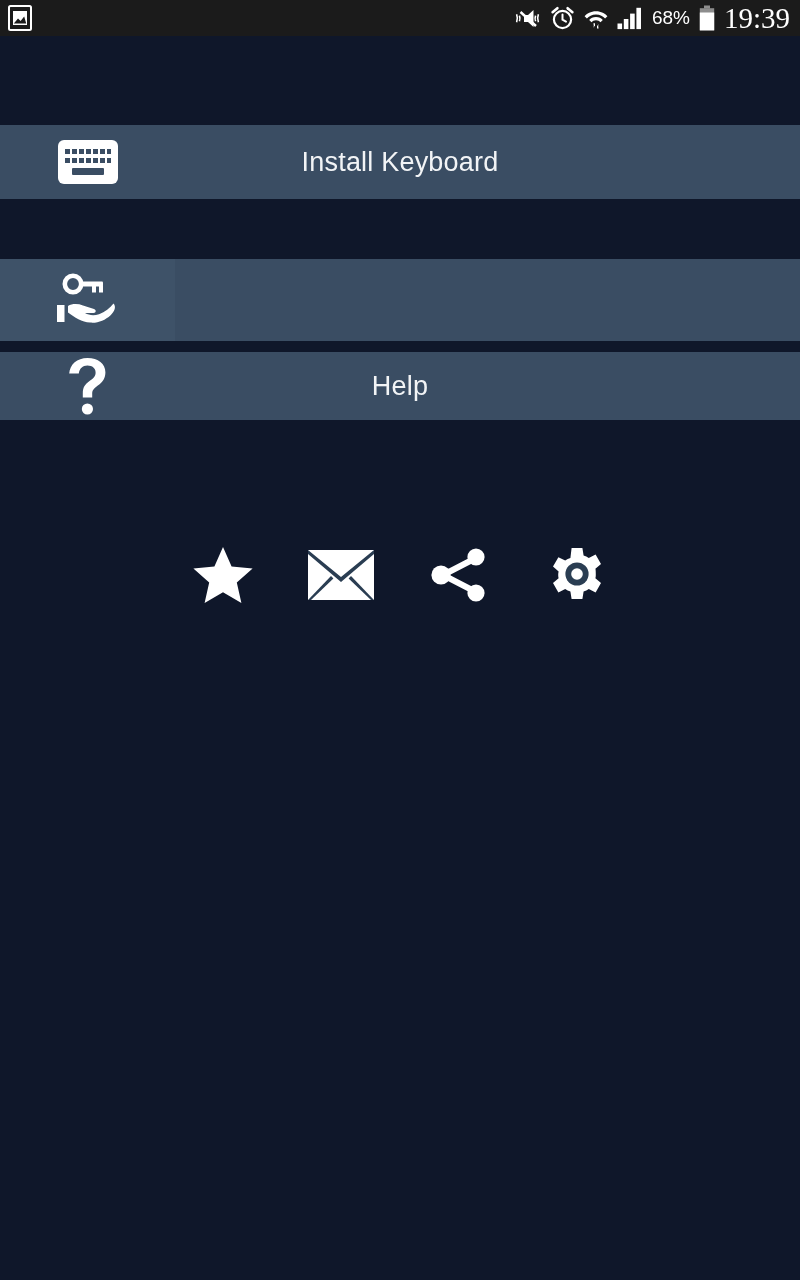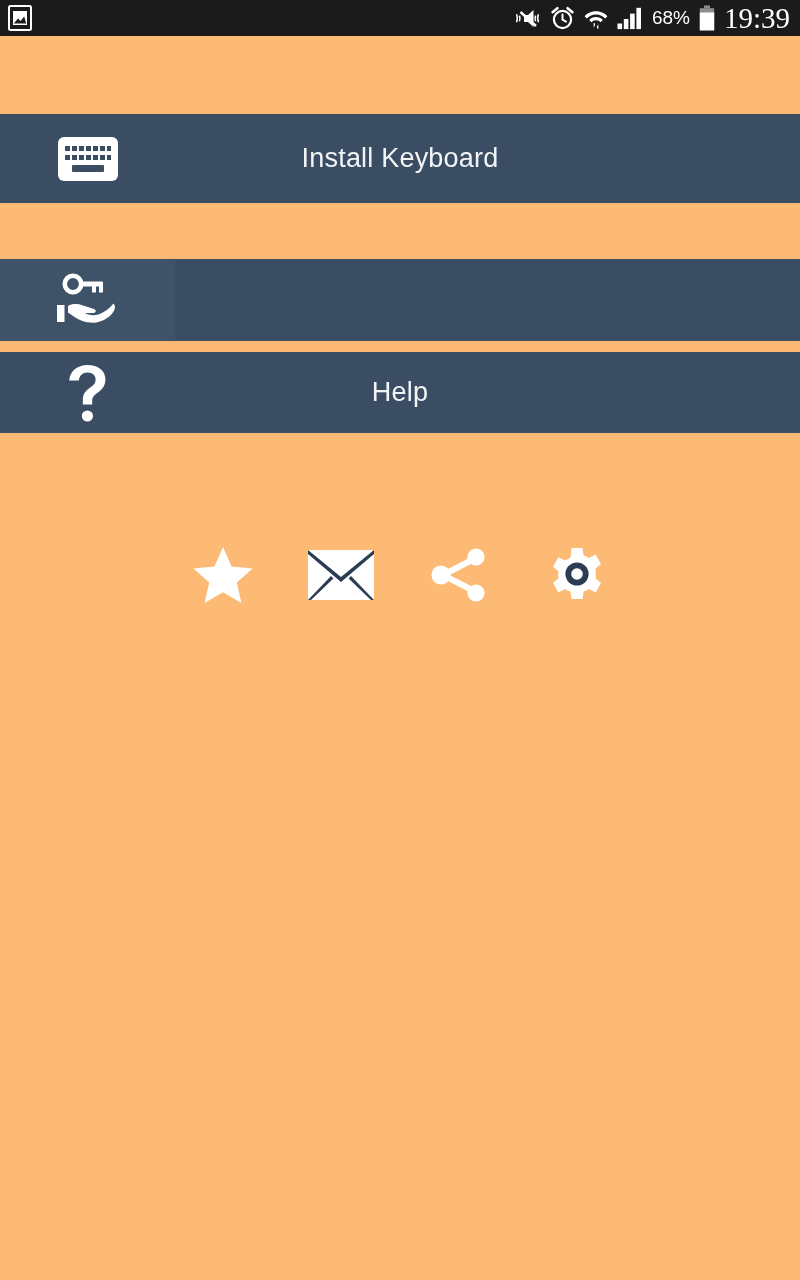--- a/index.html
+++ b/index.html
@@ -2,21 +2,21 @@
 <html><head>
 <meta charset="utf-8">
 <style>
   * { margin:0; padding:0; box-sizing:border-box; }
   html, body {
     width:800px; height:1280px;
     background:#283e54;
     font-family:"Liberation Sans", sans-serif;
     overflow:hidden;
   }
-  #app { position:relative; width:800px; height:1280px; background:#fdba74; }
+  #app { position:relative; width:800px; height:1280px; background:#0f172a; }
 
   
   .statusbar{
     position:absolute; left:0; top:0; width:800px; height:36px;
     background:#1b1b1b; display:flex; align-items:center;
   }
   .sb-left{ display:flex; align-items:center; padding-left:8px; }
   .sb-right{
     margin-left:auto; display:flex; align-items:center;
     padding-right:10px; gap:9px;
@@ -42,23 +42,23 @@
     flex:0 0 175px;
   }
   .row-iconbox.tinted{ background:#3e5268; }
   .row-label{
     flex:1 1 auto; text-align:center;
     color:#f2f4f6; font-size:27px; font-weight:400;
     letter-spacing:.2px; padding-right:175px;
     font-family:"Liberation Sans", sans-serif;
   }
 
-  #row-install { top:114px; height:89px; }
+  #row-install { top:125px; height:74px; }
   #row-share   { top:259px; height:82px; }
-  #row-help    { top:352px; height:81px; }
+  #row-help    { top:352px; height:68px; }
 
   
   .iconbar{
     position:absolute; left:0; top:530px; width:800px; height:90px;
     display:flex; align-items:center; justify-content:center; gap:38px;
   }
   .iconbar-btn{
     width:80px; height:80px;
     display:flex; align-items:center; justify-content:center;
   }

